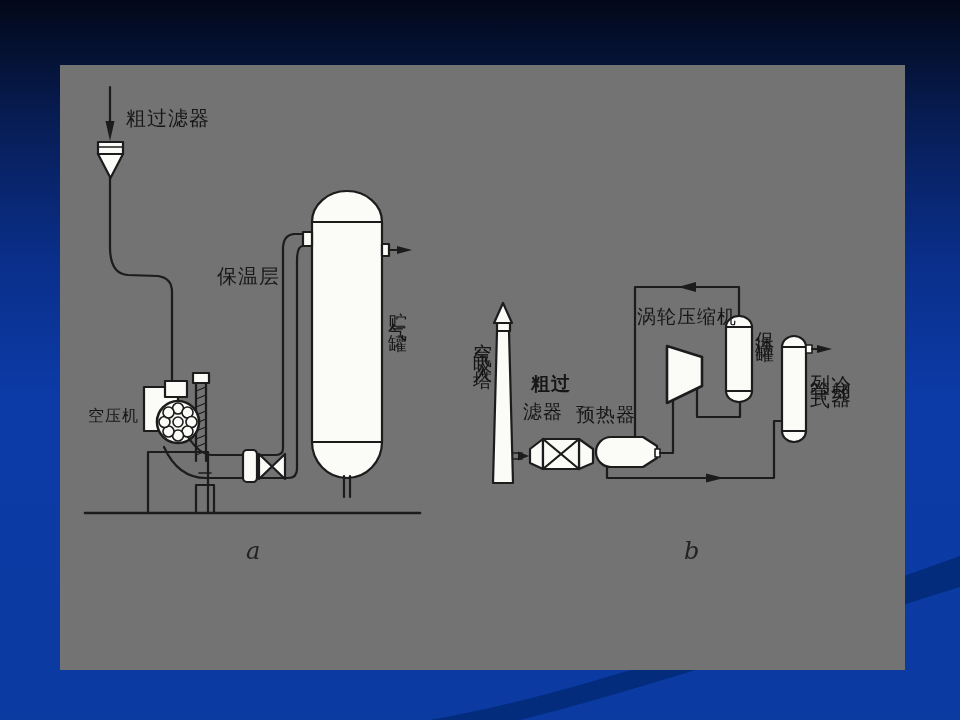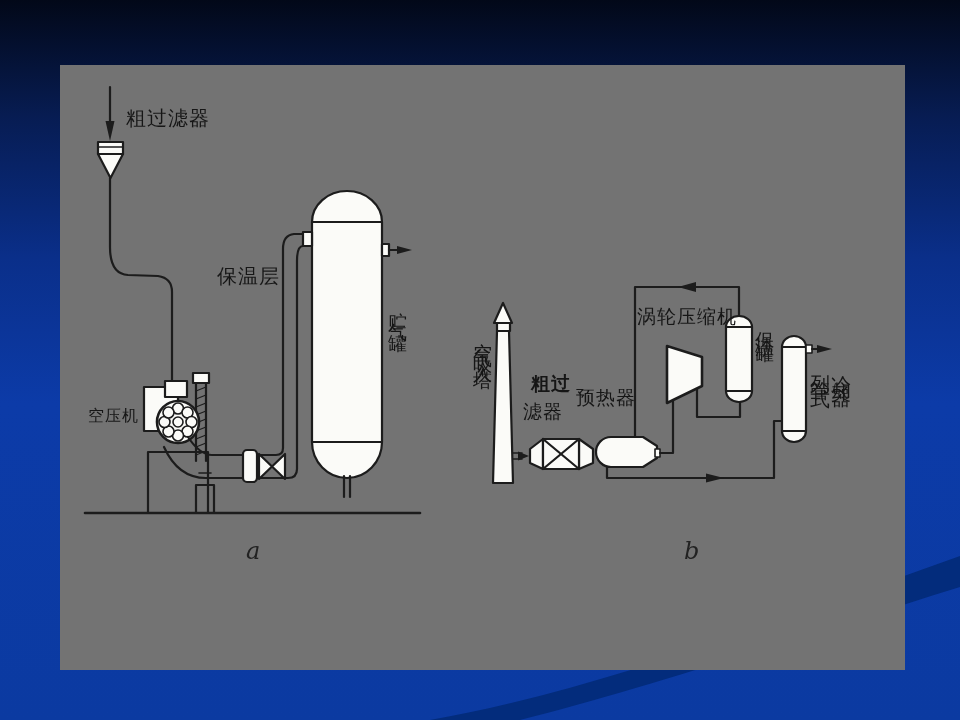--- a/index.html
+++ b/index.html
@@ -199,21 +199,21 @@
 
   <div class="lbl vtext" style="left:327px;top:232px;letter-spacing:11px;">贮气罐</div>
 
   <div class="sub" style="left:186px;top:472px;">a</div>
 
   <div class="lbl vtext" style="left:412px;top:262px;">空气吸入塔</div>
 
   <div class="lbl" style="left:471px;top:307px;font-weight:bold;">粗过</div>
   <div class="lbl" style="left:463px;top:335px;">滤器</div>
 
-  <div class="lbl" style="left:516px;top:321px;">预热器</div>
+  <div class="lbl" style="left:516px;top:338px;">预热器</div>
 
   <div class="lbl" style="left:577px;top:240px;">涡轮压缩机</div>
 
   <div class="lbl vtext" style="left:694px;top:252px;letter-spacing:6px;">保温罐</div>
 
   <div class="lbl vtext" style="left:748px;top:294px;letter-spacing:7px;font-size:20px;">列管式</div>
   <div class="lbl vtext" style="left:769px;top:294px;letter-spacing:7px;font-size:20px;">冷却器</div>
 
   <div class="sub" style="left:624px;top:472px;">b</div>
 

